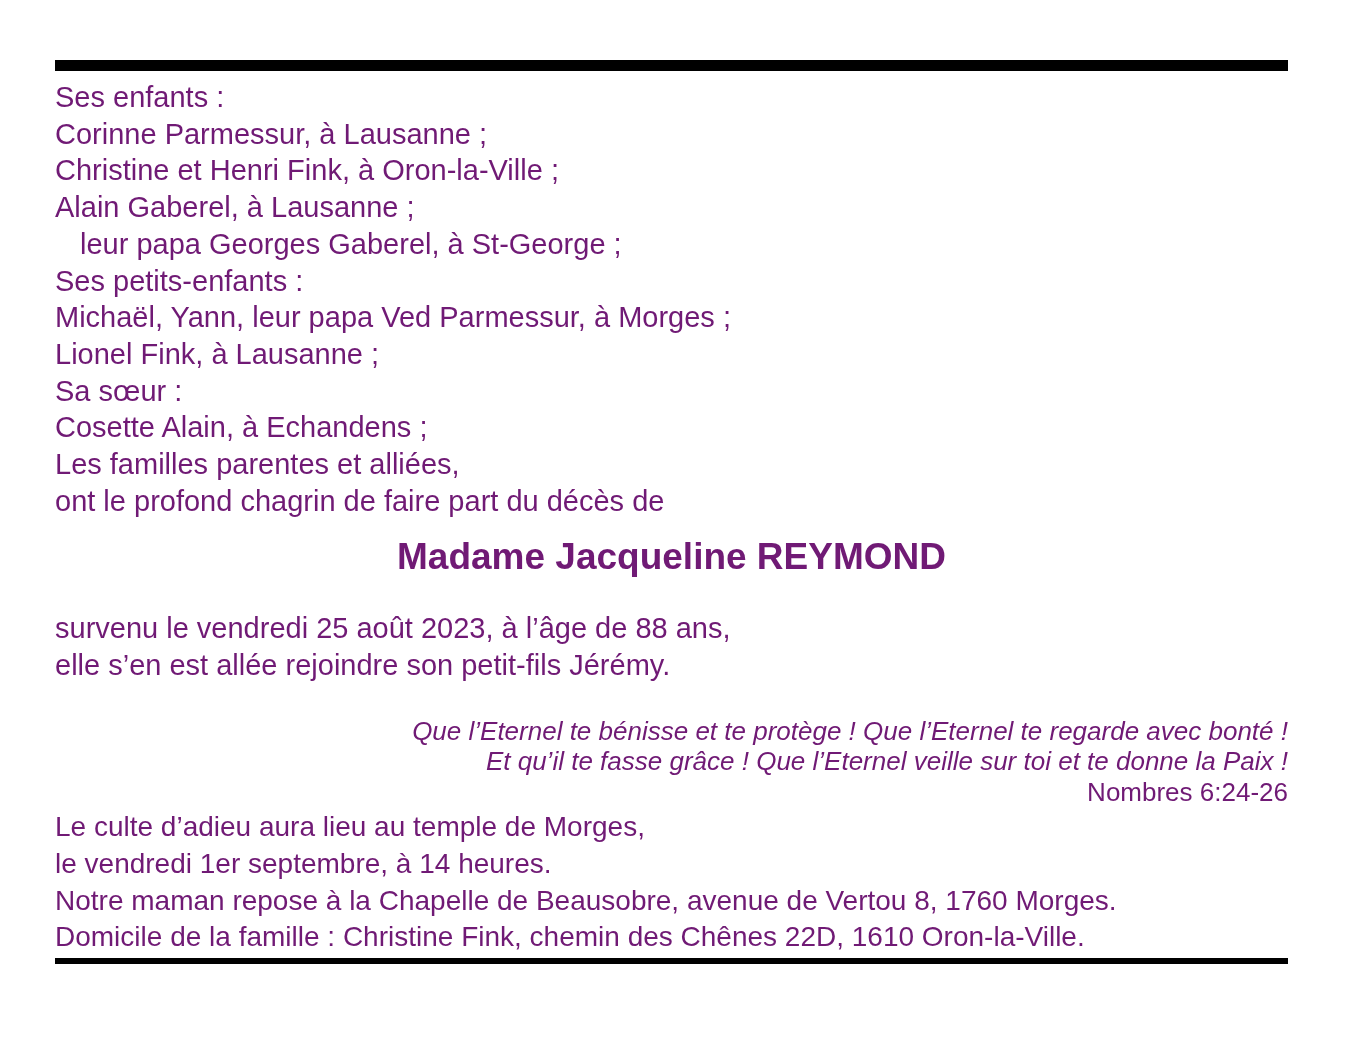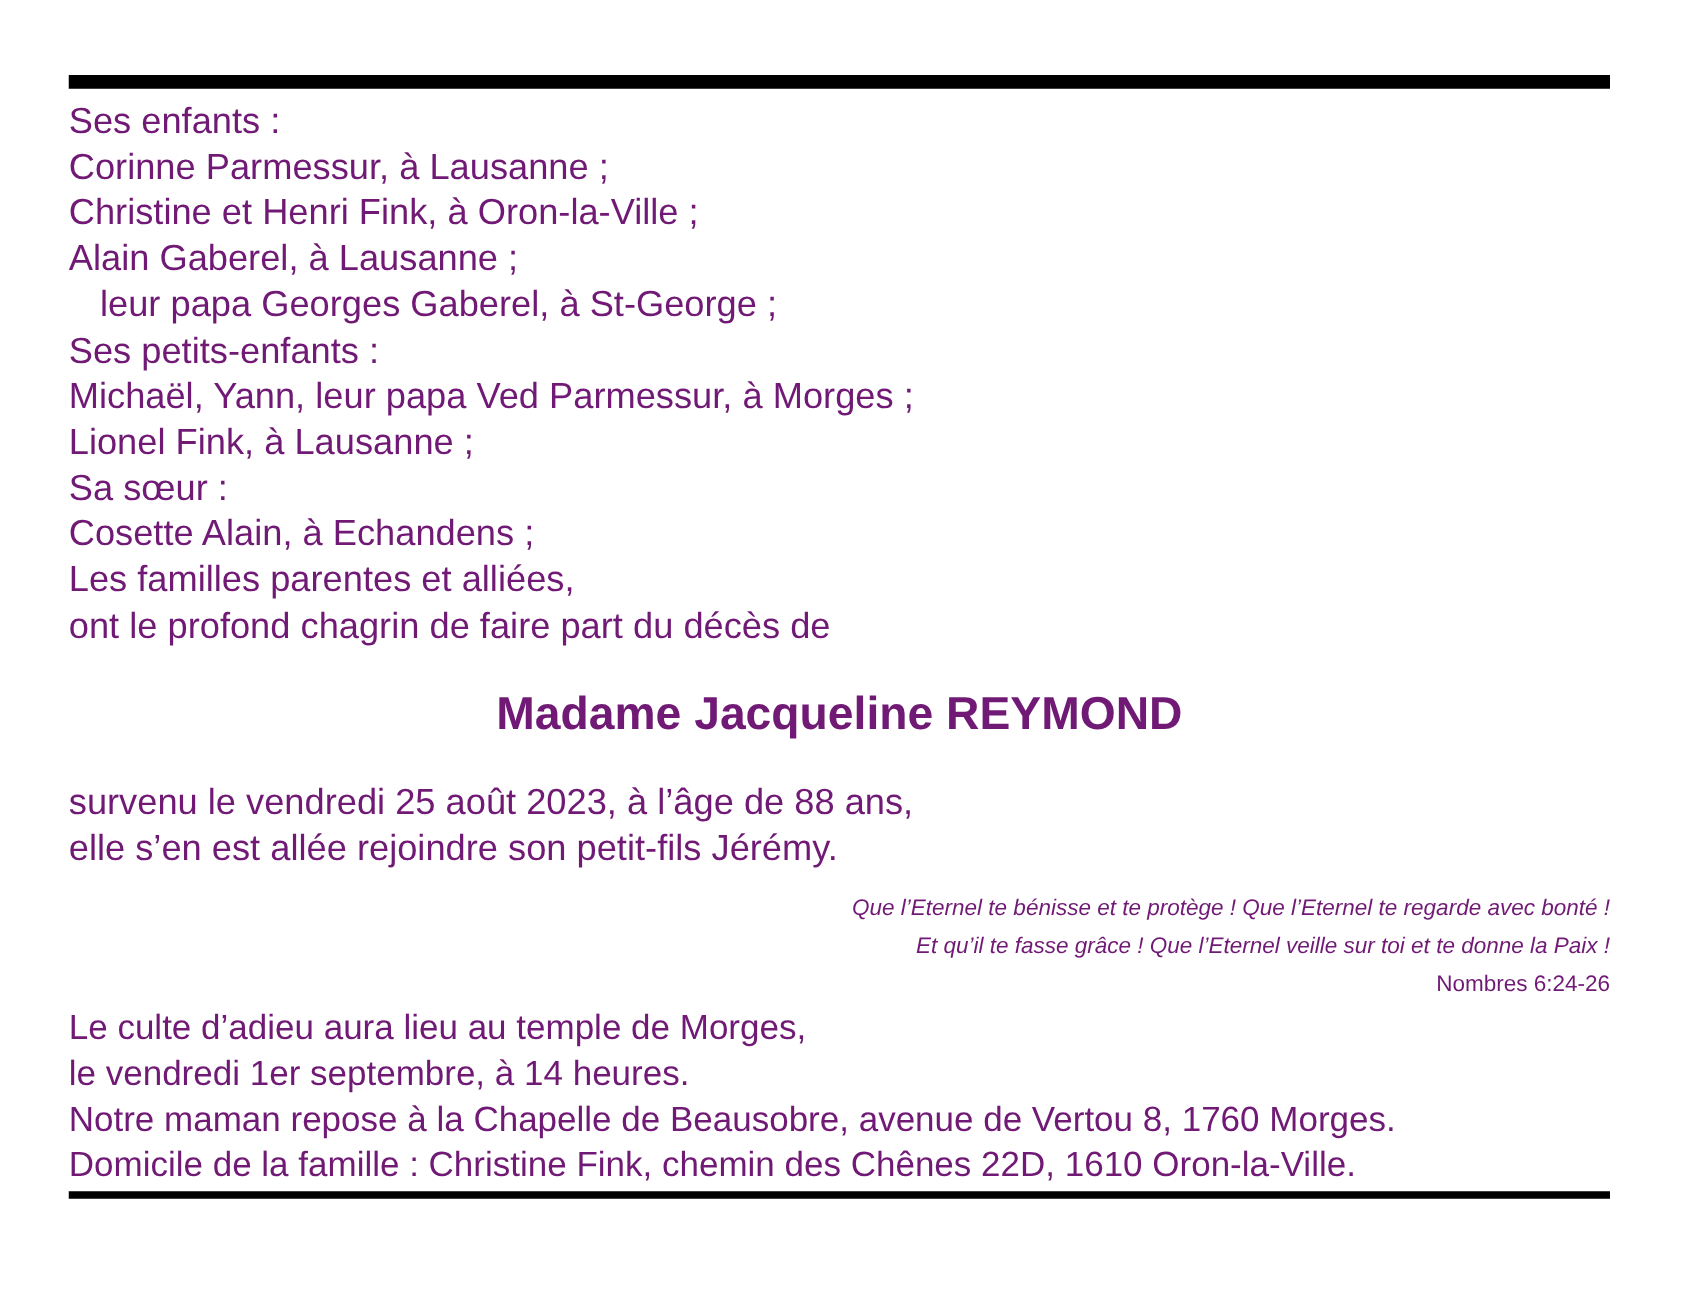--- a/index.html
+++ b/index.html
@@ -19,34 +19,34 @@
   .rule.bottom { margin-top: 2px; height: 6px; }
   .family {
     margin-top: 8px;
     font-size: 29px;
     line-height: 36.7px;
   }
   .bold { font-weight: normal; text-align: center; }
   .line { white-space: pre-wrap; }
   .line.indented { padding-left: 25px; }
   .title {
-    margin-top: 30px;
+    margin-top: 16px;
     font-size: 37px;
     line-height: 44px;
     font-weight: bold;
     text-align: center;
   }
   .death {
     margin-top: 31px;
     font-size: 29px;
     line-height: 36.7px;
   }
   .verse {
-    margin-top: 13px;
-    font-size: 18px;
+    margin-top: 32px;
+    font-size: 26px;
     line-height: 30.5px;
     font-style: italic;
     text-align: right;
   }
   .verse .verse-ref { font-style: normal; }
   .ceremony {
     margin-top: 2px;
     font-size: 28px;
     line-height: 36.7px;
   }

